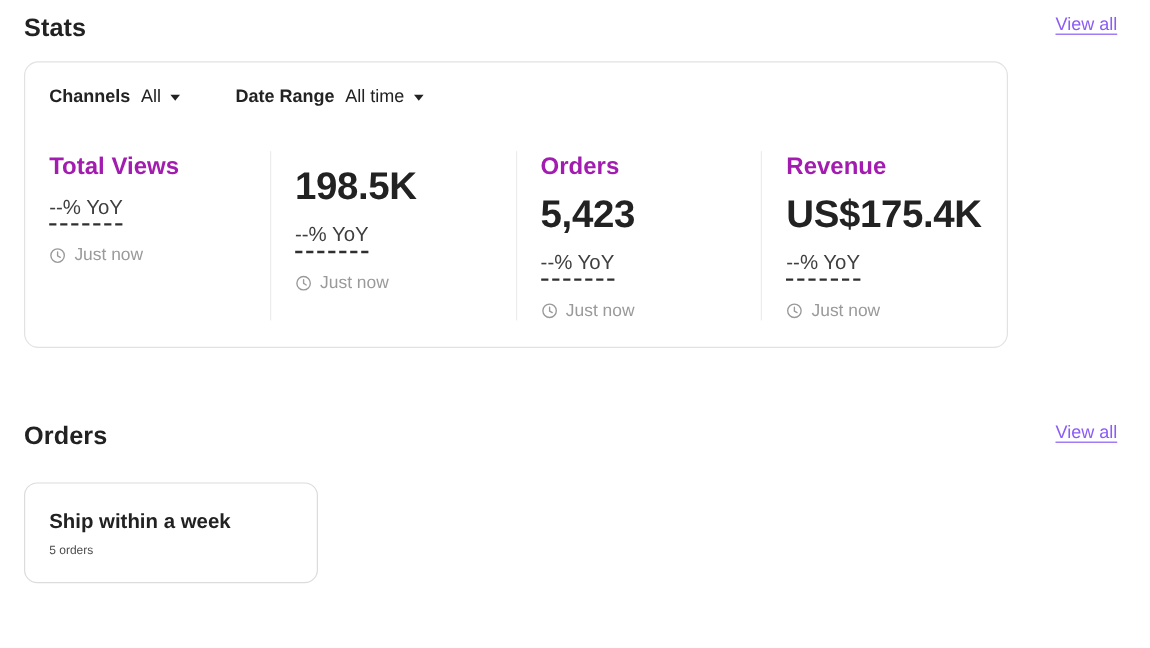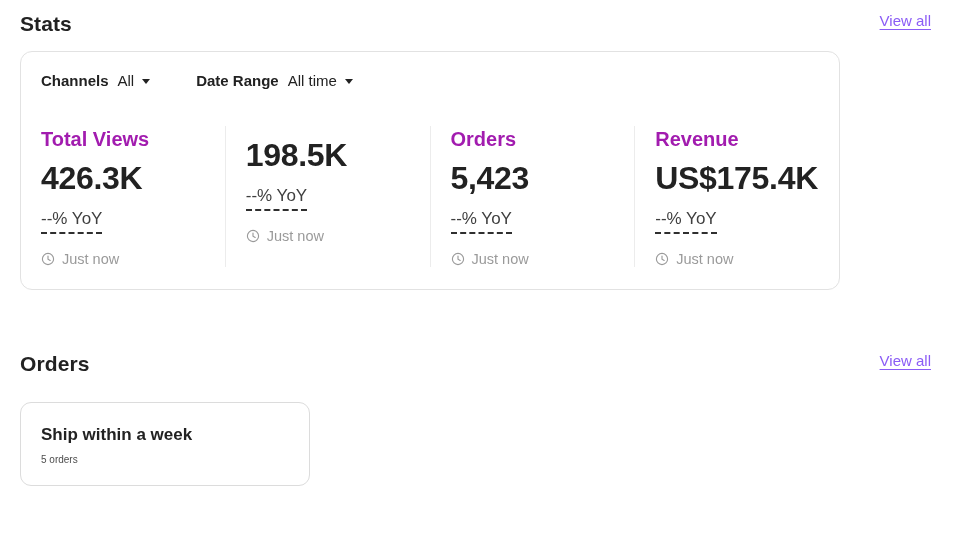--- a/index.html
+++ b/index.html
@@ -106,21 +106,21 @@
     align-items: center;
     font-size: 14.5px;
     color: #9a9a9a;
   }
   .clock-icon { display: inline-flex; margin-right: 7px; }
 
   
   .orders-header { margin-top: 62px; }
   .order-card {
     margin-top: 26px;
-    width: 290px;
+    width: 245px;
     border: 1px solid #dcdcdc;
     border-radius: 11px;
     padding: 22px 20px 20px 20px;
     background: #ffffff;
     cursor: pointer;
   }
   .order-card-title {
     font-size: 17px;
     font-weight: 700;
     color: #222222;
@@ -157,21 +157,20 @@
           <span>All time</span>
           <span class="caret"></span>
         </button>
       </div>
     </div>
 
     <div class="metrics-row">
 
       <div class="metric">
         <div class="metric-label">Total Views</div>
-        <div class="metric-value">426.3K</div>
         <div class="metric-yoy-wrap">
           <span class="metric-yoy">--% YoY</span>
         </div>
         <div class="metric-updated">
           <span class="clock-icon">
             <svg width="14" height="14" viewBox="0 0 16 16">
                 <circle cx="8" cy="8" r="6.4" fill="none" stroke="#9a9a9a" stroke-width="1.3"></circle>
                 <path d="M8 4.6V8.2l2.5 1.5" fill="none" stroke="#9a9a9a" stroke-width="1.3" stroke-linecap="round"></path>
               </svg>
           </span>

